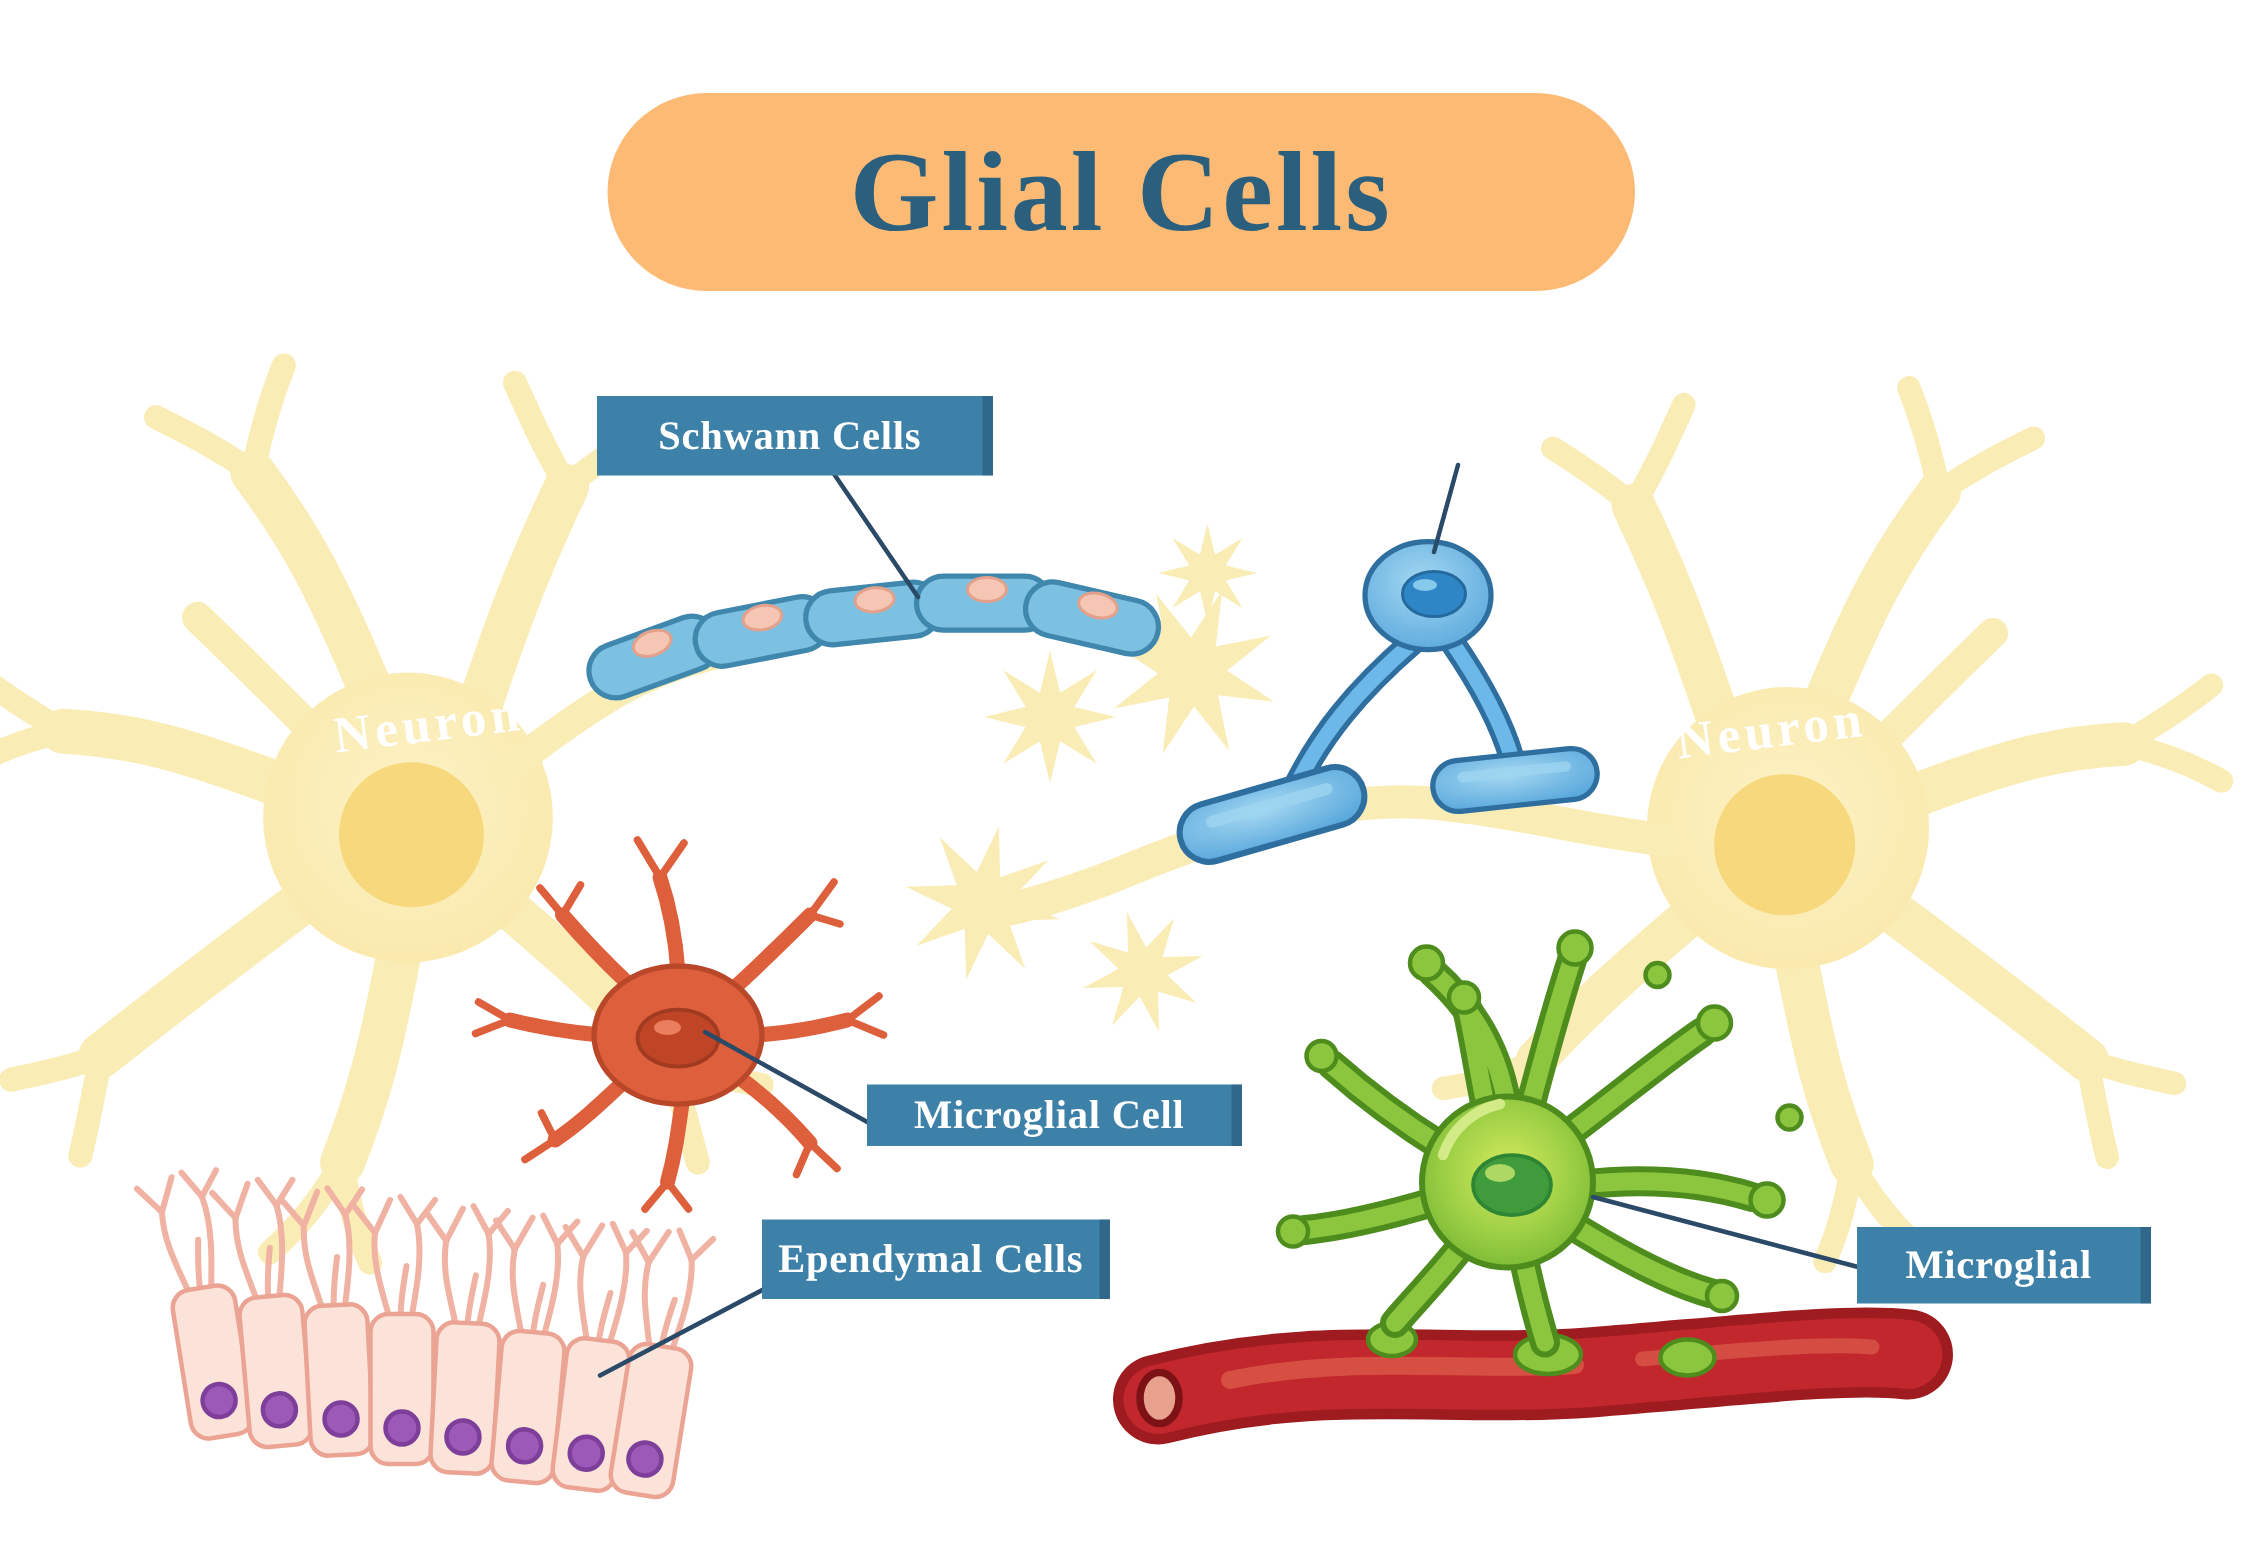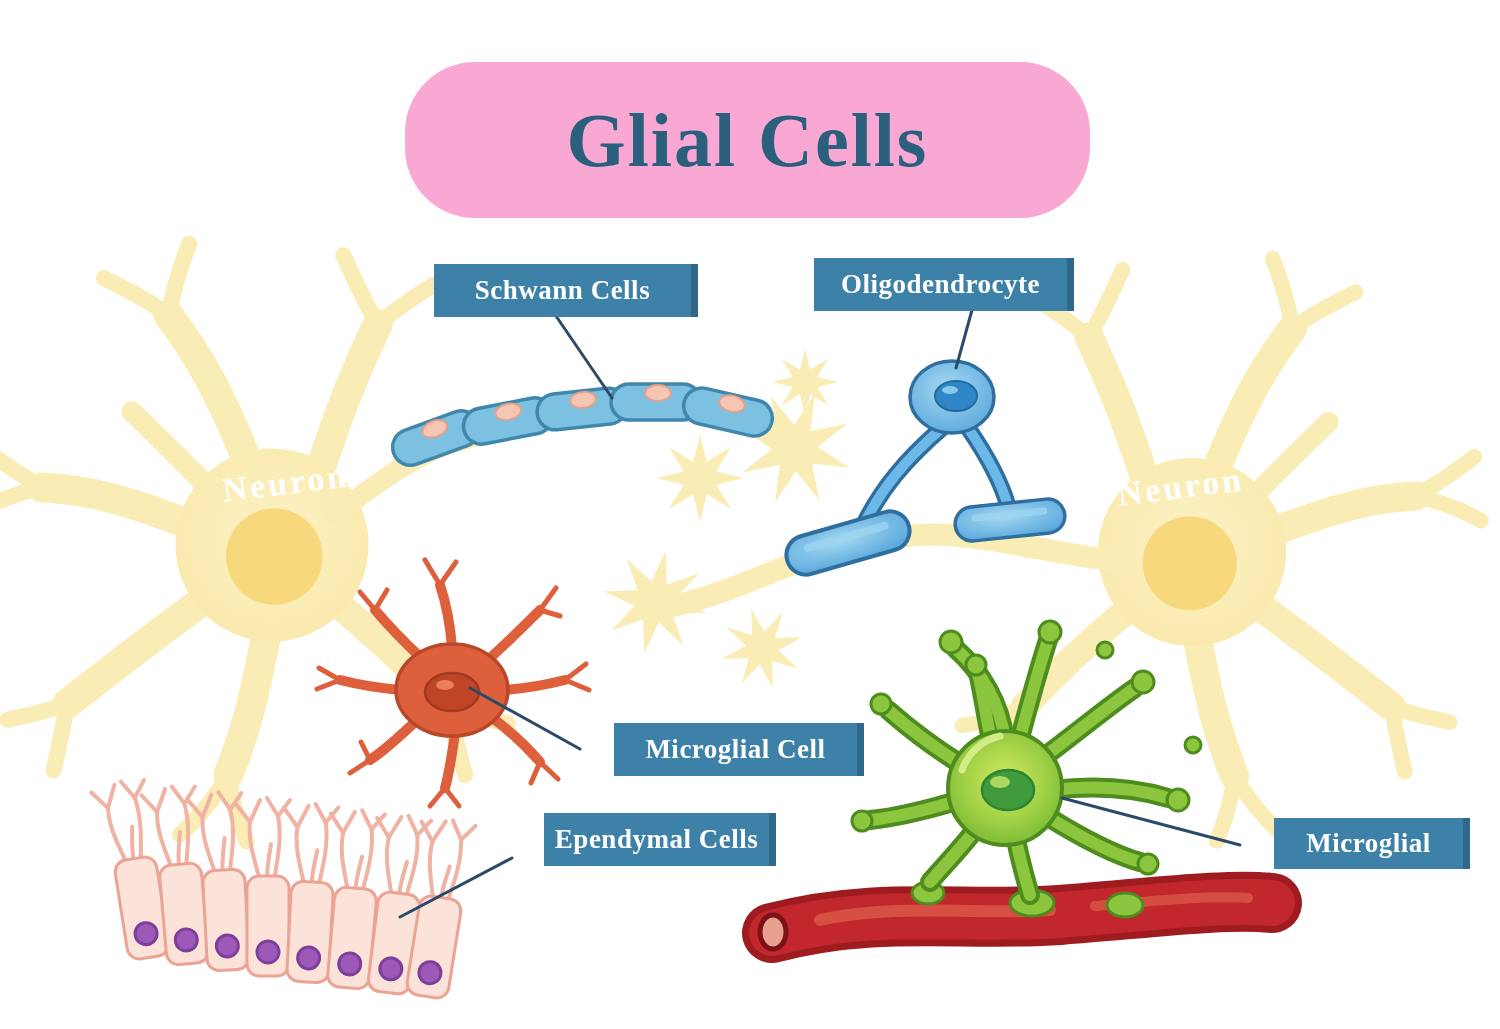--- a/index.html
+++ b/index.html
@@ -6,39 +6,38 @@
   .canvas{
     position:relative;
     width:1500px;height:1029px;
     background:#ffffff;
     overflow:hidden;
     font-family:"Liberation Serif","DejaVu Serif",serif;
   }
   .artwork{position:absolute;left:0;top:0;}
   .title-pill{
     position:absolute;
-    left:405px;top:62px;width:685px;height:156px;
-    background:#f9a8d4;
+    left:405px;top:62px;width:685px;height:132px;
+    background:#fdba74;
     border-radius:70px;
     display:flex;align-items:center;justify-content:center;
   }
   .title-pill span{
     color:#2b5f7e;
     font-size:76px;font-weight:700;letter-spacing:2px;
   }
   .label-box{
     position:absolute;
     box-sizing:border-box;
     background:#3e81a8;
     border-right:7px solid rgba(10,40,60,0.28);
     color:#ffffff;
     font-size:27px;font-weight:700;letter-spacing:0.5px;
     display:flex;align-items:center;justify-content:center;
     text-align:center;
-    margin-left:36px;
   }
 </style>
 </head>
 <body>
 
 <div class="canvas">
 
   <svg class="artwork" width="1500" height="1029" viewBox="0 0 1500 1029" xmlns="http://www.w3.org/2000/svg">
 
     <defs>
@@ -266,21 +265,20 @@
     <text transform="translate(287,494) rotate(-7)" text-anchor="middle" font-family="Liberation Serif, DejaVu Serif, serif" font-size="34" font-weight="700" letter-spacing="3" fill="#ffffff">Neuron</text>
     <text transform="translate(1182,498) rotate(-7)" text-anchor="middle" font-family="Liberation Serif, DejaVu Serif, serif" font-size="34" font-weight="700" letter-spacing="3" fill="#ffffff">Neuron</text>
   </svg>
 
   <div class="title-pill">
     <span>Glial Cells</span>
   </div>
 
   <div class="label-box" style="left:398px;top:264px;width:264px;height:53px;">Schwann Cells</div>
 
-  <div class="label-box" style="left:778px;top:258px;width:260px;height:53px;">Oligodendrocyte</div>
-
-  <div class="label-box" style="left:578px;top:723px;width:250px;height:53px;">Microglial Cell</div>
+
+  <div class="label-box" style="left:578px;top:723px;width:250px;height:41px;">Microglial Cell</div>
 
   <div class="label-box" style="left:508px;top:813px;width:232px;height:53px;">Ependymal Cells</div>
 
   <div class="label-box" style="left:1238px;top:818px;width:196px;height:51px;">Microglial</div>
 
 </div>
 
 </body></html>

